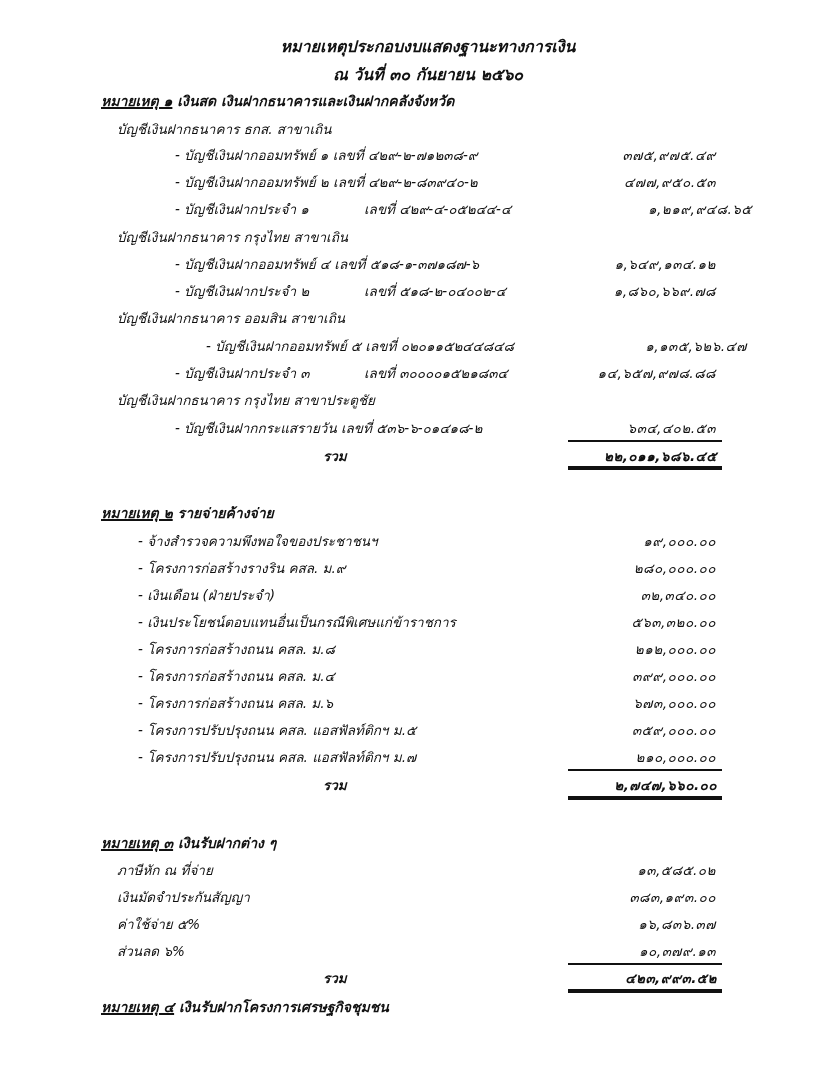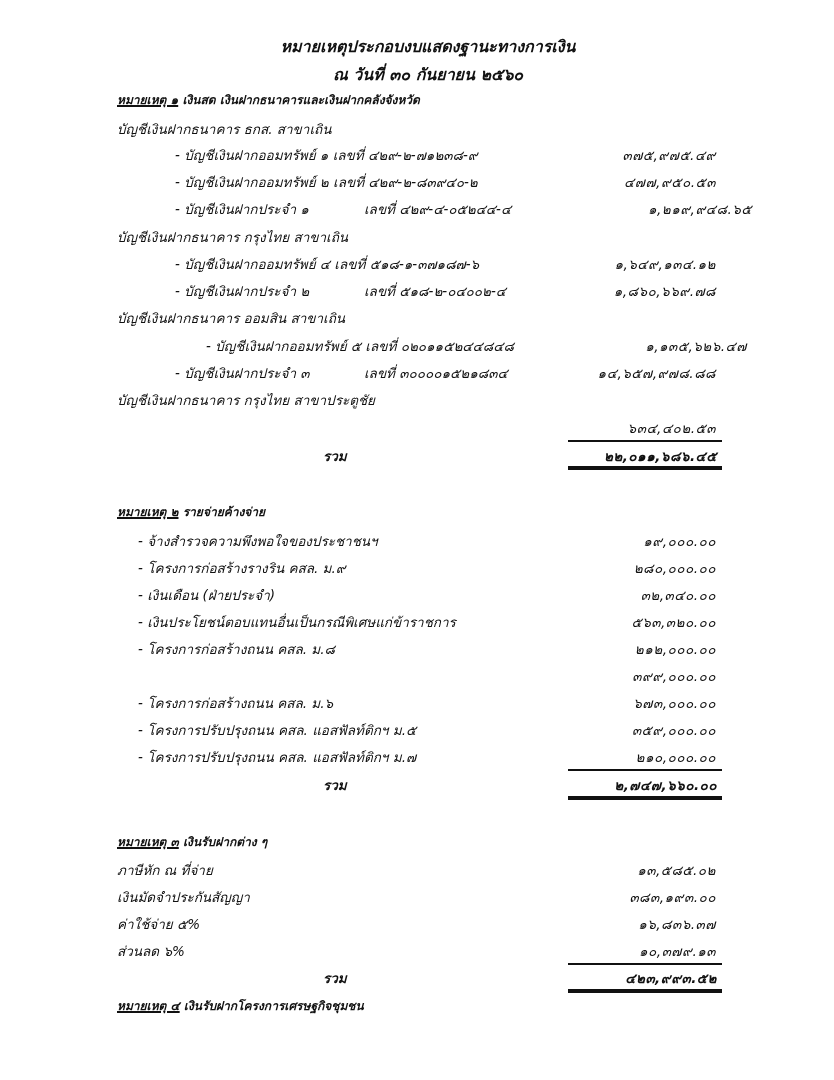--- a/index.html
+++ b/index.html
@@ -1,19 +1,19 @@
 <!DOCTYPE html>
 <html><head>
   <meta charset="utf-8">
   <style>
     html, body { margin:0; padding:0; background:#ffffff; }
     body { width:834px; height:1080px; position:relative; overflow:hidden;
            font-family:"DejaVu Sans", sans-serif; color:#111; font-style:italic; }
     .title { position:absolute; left:12px; width:832px; text-align:center; font-weight:bold; font-size:16px; }
-    .heading { position:absolute; left:117px; font-weight:bold; font-size:12px; }
+    .heading { position:absolute; left:101px; font-weight:bold; font-size:14px; }
     .heading .u { text-decoration:underline; text-decoration-thickness:2px; }
     .bank { position:absolute; left:117px; font-size:13.5px; }
     .row { position:absolute; left:0; width:834px; height:22px; font-size:13.5px; }
     .row .lbl { position:absolute; white-space:nowrap; }
     .row .acc { position:absolute; left:364px; white-space:nowrap;text-align:center; }
     .row .amt { position:absolute; right:118px; text-align:right; white-space:nowrap; letter-spacing:0.5px; }
     .total { position:absolute; left:0; width:834px; font-weight:bold; font-size:13.5px; }
     .total .lbl { position:absolute; left:323px; }
     .total .amt { position:absolute; right:117px; letter-spacing:0.5px; }
     .rule-thin { position:absolute; left:568px; width:154px; height:2px; background:#111; }
@@ -59,20 +59,21 @@
     <span class="amt">๑,๑๓๕,๖๒๖.๔๗</span>
   </div>
 <div class="row" style="top:362px;">
     <span class="lbl" style="left:175px;">-  บัญชีเงินฝากประจำ ๓</span>
     <span class="acc">เลขที่ ๓๐๐๐๐๑๕๒๑๘๓๔</span>
     <span class="amt">๑๔,๖๕๗,๙๗๘.๘๘</span>
   </div>
 
 <div class="bank" style="top:389px;">บัญชีเงินฝากธนาคาร กรุงไทย สาขาประตูชัย</div>
 <div class="row" style="top:417px;">
+    <span class="lbl" style="left:175px;">-  บัญชีเงินฝากกระแสรายวัน เลขที่ ๕๓๖-๖-๐๑๔๑๘-๒</span>
     <span class="amt">๖๓๔,๔๐๒.๕๓</span>
   </div>
 
 <div class="rule-thin" style="top:440px;"></div>
 <div class="total" style="top:445px;">
     <span class="lbl">รวม</span>
     <span class="amt">๒๒,๐๑๑,๖๘๖.๔๕</span>
   </div>
 <div class="rule-thick" style="top:466px;"></div>
 
@@ -91,20 +92,21 @@
   </div>
 <div class="row" style="top:611px;">
     <span class="lbl" style="left:138px;">- เงินประโยชน์ตอบแทนอื่นเป็นกรณีพิเศษแก่ข้าราชการ</span>
     <span class="amt">๕๖๓,๓๒๐.๐๐</span>
   </div>
 <div class="row" style="top:638px;">
     <span class="lbl" style="left:138px;">- โครงการก่อสร้างถนน คสล. ม.๘</span>
     <span class="amt">๒๑๒,๐๐๐.๐๐</span>
   </div>
 <div class="row" style="top:665px;">
+    <span class="lbl" style="left:138px;">- โครงการก่อสร้างถนน คสล. ม.๔</span>
     <span class="amt">๓๙๙,๐๐๐.๐๐</span>
   </div>
 <div class="row" style="top:692px;">
     <span class="lbl" style="left:138px;">- โครงการก่อสร้างถนน คสล. ม.๖</span>
     <span class="amt">๖๗๓,๐๐๐.๐๐</span>
   </div>
 <div class="row" style="top:719px;">
     <span class="lbl" style="left:138px;">- โครงการปรับปรุงถนน คสล. แอสฟัลท์ติกฯ ม.๕</span>
     <span class="amt">๓๕๙,๐๐๐.๐๐</span>
   </div>

